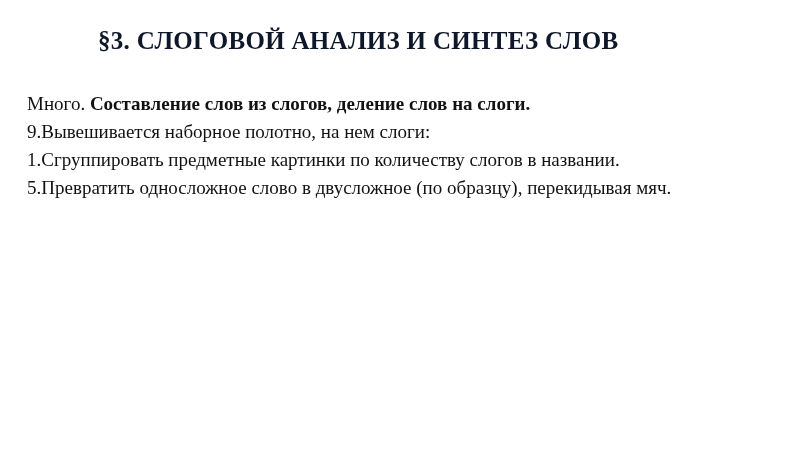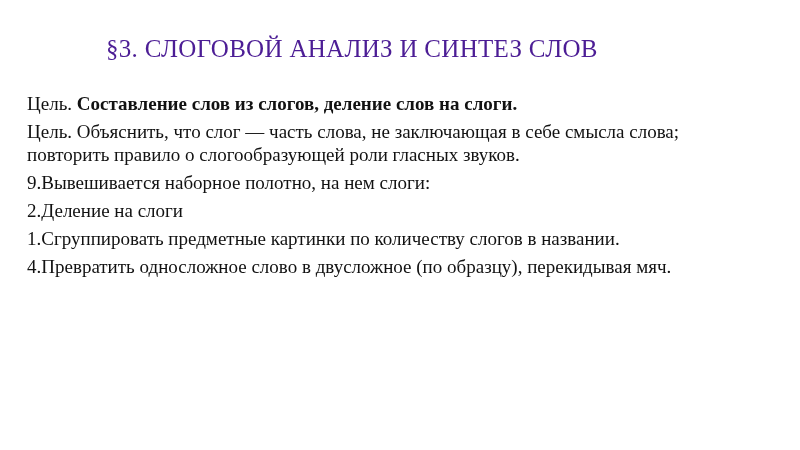--- a/index.html
+++ b/index.html
@@ -13,27 +13,27 @@
     height: 450px;
     background: #ffffff;
     overflow: hidden;
     font-family: "Liberation Serif", "DejaVu Serif", serif;
     color: #121212;
   }
   .slide-title {
     position: absolute;
     left: 98px;
     top: 27px;
-    margin: 8px;
+    margin: 0;
     font-size: 25px;
     line-height: 1.15;
-    font-weight: 400;
+    font-weight: 700;
     letter-spacing: 0.3px;
     white-space: nowrap;
-    color: #4c1d95;
+    color: #0f172a;
   }
   .content {
     position: absolute;
     left: 27px;
     top: 92px;
     width: 715px;
     font-size: 19px;
     line-height: 23px;
   }
   .content p {
@@ -60,30 +60,28 @@
 </style>
 </head>
 <body>
 
 <div class="slide">
 
   <h1 class="slide-title">§3. СЛОГОВОЙ АНАЛИЗ И СИНТЕЗ СЛОВ</h1>
 
   <div class="content">
 
-    <p class="tema"><span class="label-span">Цель. </span><span class="bold">Составление слов из слогов, деление слов на слоги.</span></p>
+    <p class="tema"><span class="label-span">Много. </span><span class="bold">Составление слов из слогов, деление слов на слоги.</span></p>
 
-    <p class="tsel">Цель. Объяснить, что слог — часть слова, не заключающая в себе смысла слова; повторить правило о слогообразующей роли гласных звуков.</p>
 
 
     <p class="task">9.Вывешивается наборное полотно, на нем слоги:</p>
 
-    <p class="task">2.Деление на слоги</p>
 
 
     <p class="task">1.Сгруппировать предметные картинки по количеству слогов в названии.</p>
 
-    <p class="task">4.Превратить односложное слово в двусложное (по образцу), перекидывая мяч.</p>
+    <p class="task">5.Превратить односложное слово в двусложное (по образцу), перекидывая мяч.</p>
 
 
   </div>
 
 </div>
 
 </body></html>

